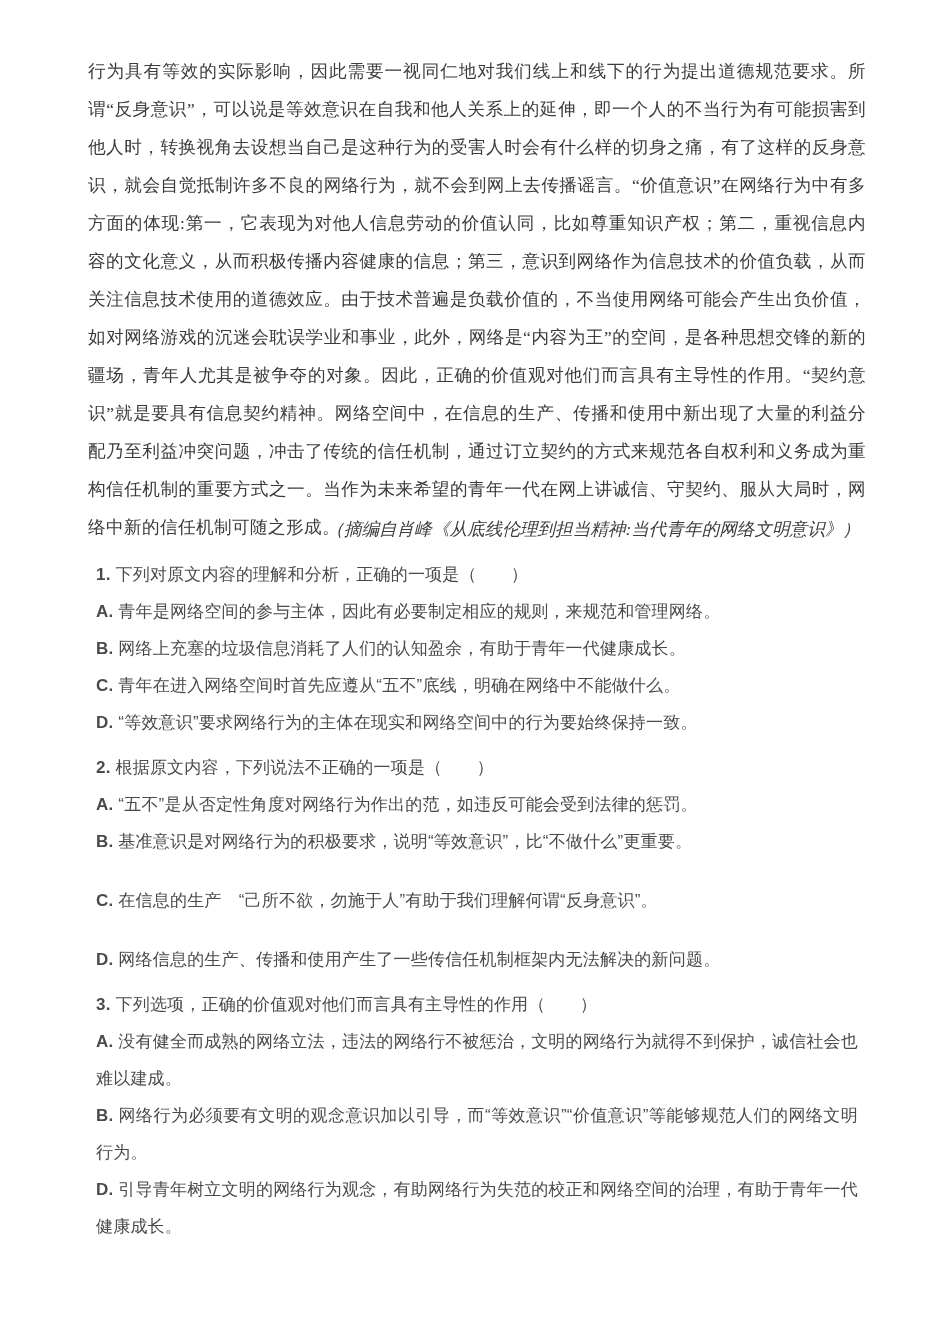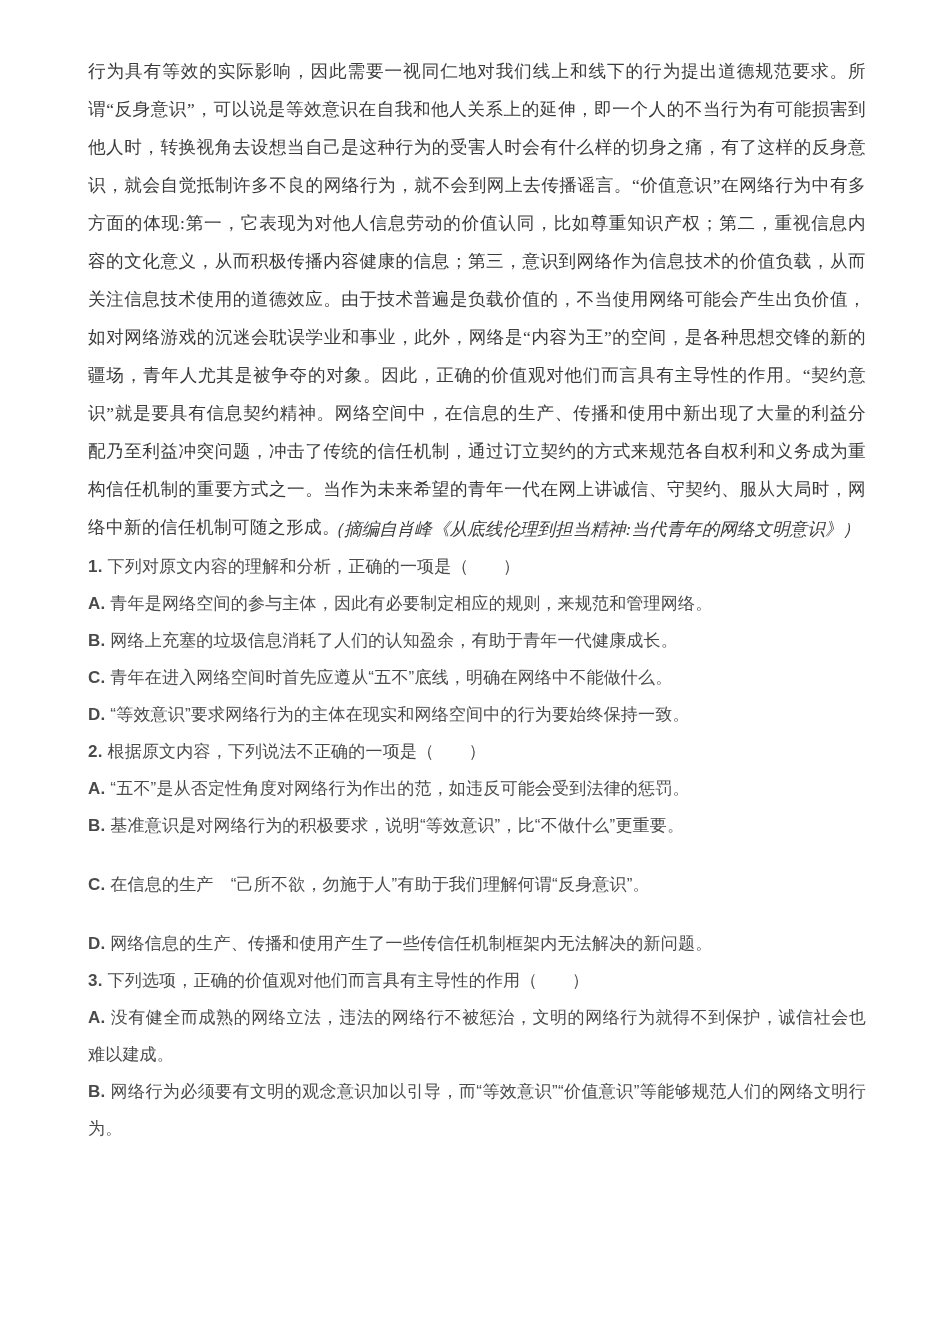--- a/index.html
+++ b/index.html
@@ -53,21 +53,21 @@
   
   .questions {
     position: absolute;
     left: 88px;
     top: 548px;
     width: 778px;
     font-family: "Liberation Sans", "DejaVu Sans", sans-serif;
     font-size: 17px;
     color: #4a4a4a;
   }
-  .q-block { margin: 0; }
+  .q-block { margin: 8px; }
   .q-stem {
     margin: 0;
     line-height: 37px;
     letter-spacing: 0.2px;
   }
   .q-num {
     font-weight: bold;
     font-family: "Liberation Sans", "DejaVu Sans", sans-serif;
   }
   .q-opt {
@@ -163,20 +163,24 @@
         <span>下列选项，正确的价值观对他们而言具有主导性的作用（　　）</span>
       </p>
       <p class="q-opt">
         <span class="opt-letter">A.</span>
         <span>没有健全而成熟的网络立法，违法的网络行不被惩治，文明的网络行为就得不到保护，诚信社会也难以建成。</span>
       </p>
       <p class="q-opt">
         <span class="opt-letter">B.</span>
         <span>网络行为必须要有文明的观念意识加以引导，而“等效意识”“价值意识”等能够规范人们的网络文明行为。</span>
       </p>
+      <p class="q-opt">
+        <span class="opt-letter">D.</span>
+        <span>引导青年树立文明的网络行为观念，有助网络行为失范的校正和网络空间的治理，有助于青年一代健康成长。</span>
+      </p>
     </div>
 
   </div>
 
   <div class="footer">
     <span>第</span>
     <span>2</span>
     <span>页</span>
     <span class="sep">|</span>
     <span>共</span>

